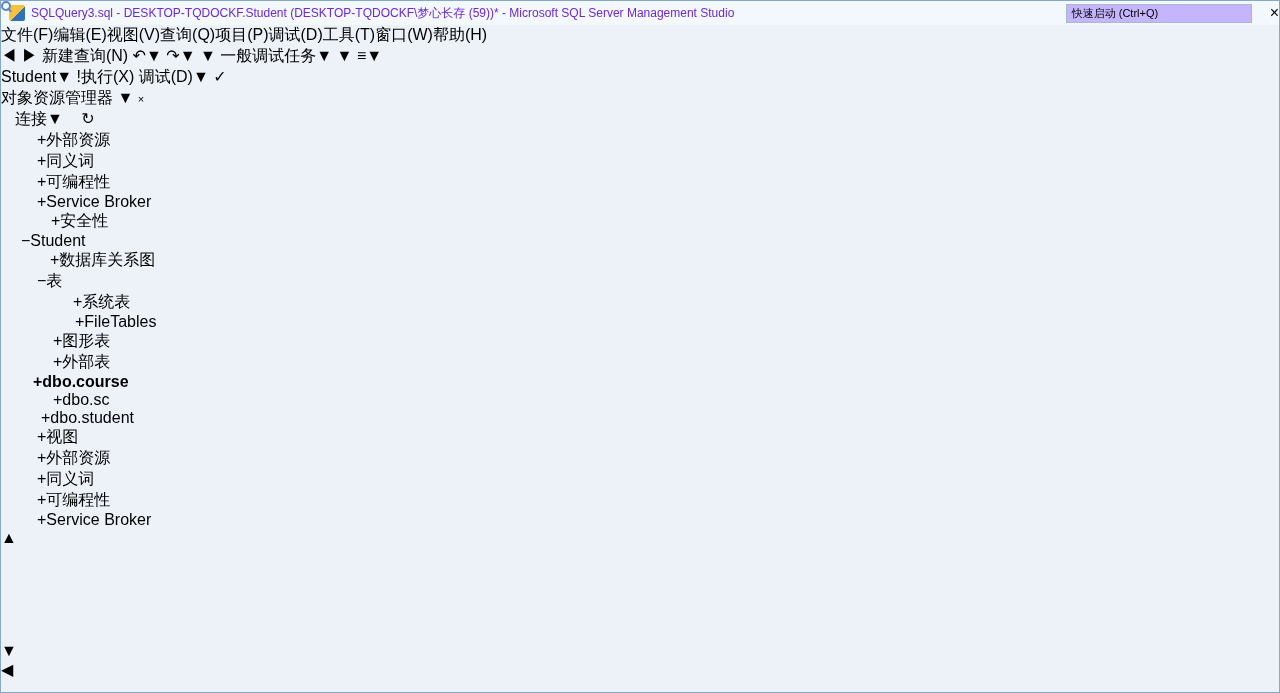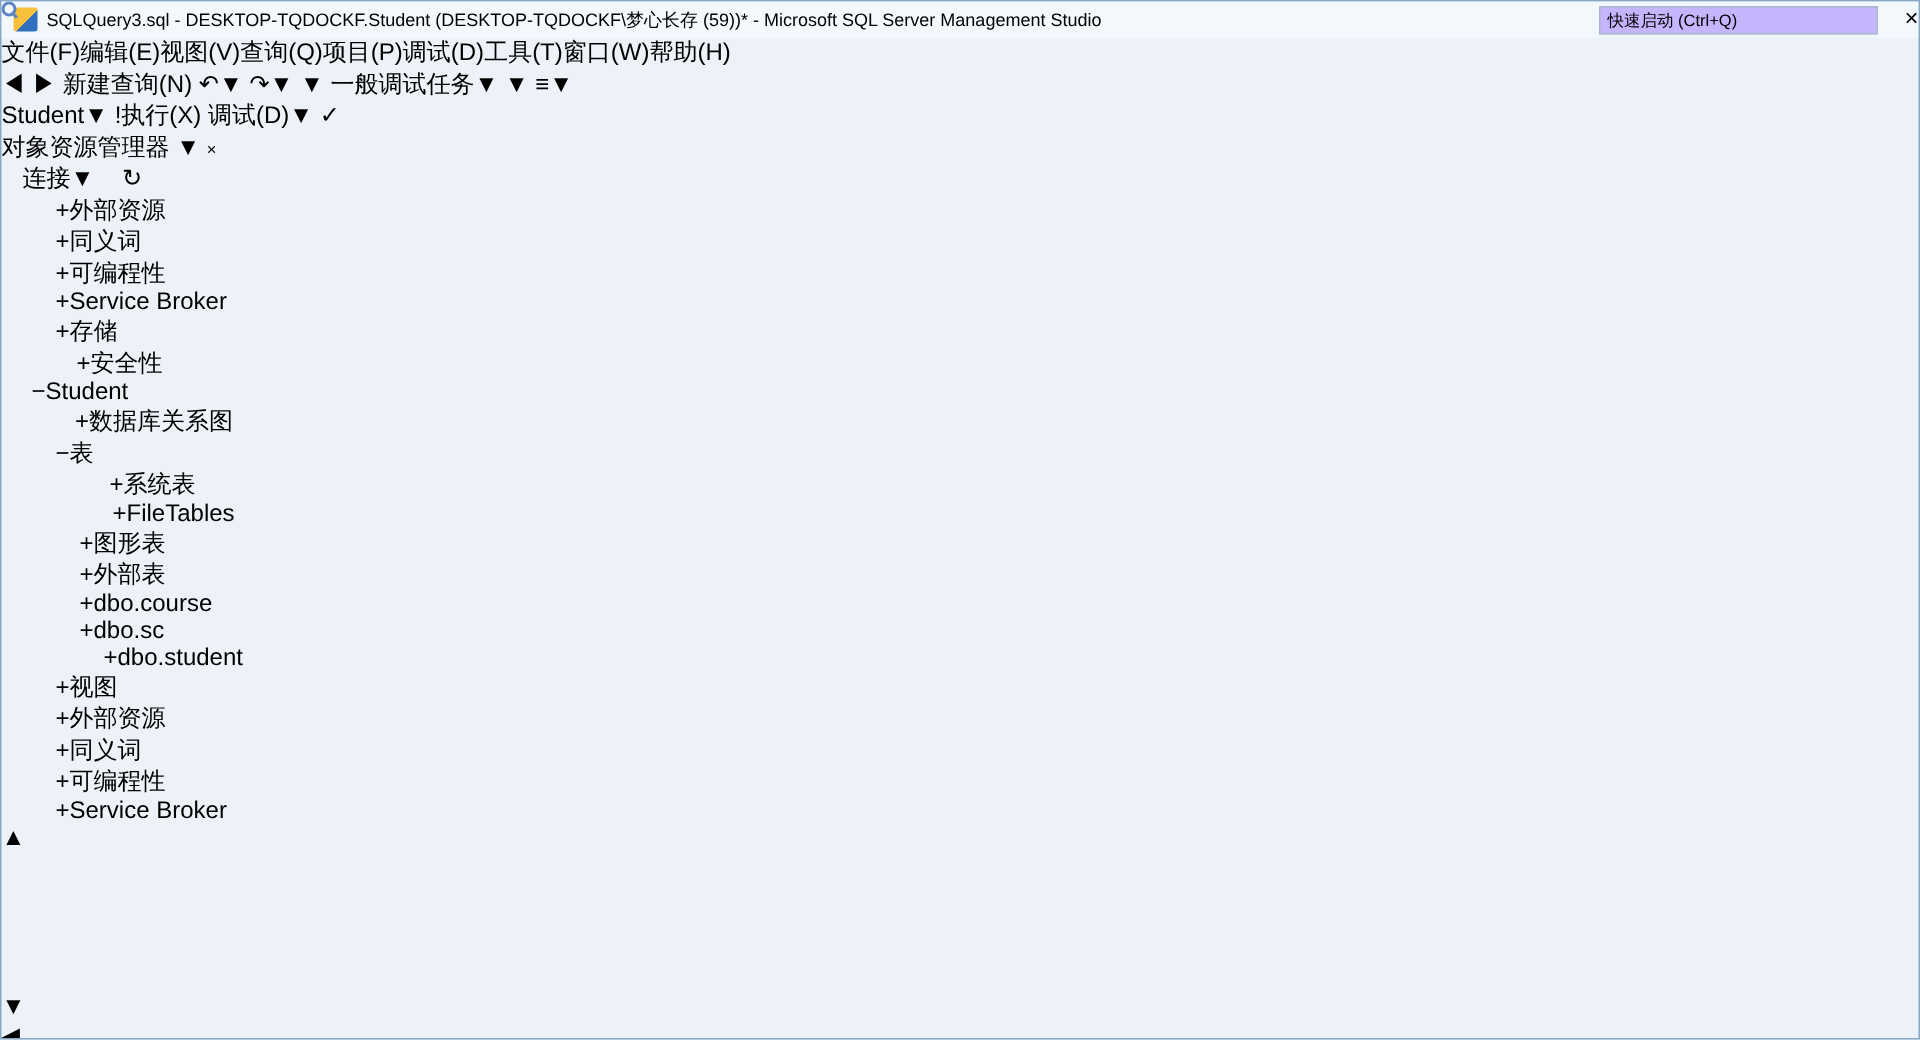--- a/index.html
+++ b/index.html
@@ -2,21 +2,21 @@
 <html><head>
 <meta charset="utf-8">
 <style>
   *{margin:0;padding:0;box-sizing:border-box}
   body{width:1280px;height:693px;overflow:hidden;font-family:"Liberation Sans",sans-serif;background:#dfe6ee}
   #app{width:1280px;height:693px;display:flex;flex-direction:column;border:1px solid #86a7c8;background:#edf2f8;position:relative;overflow:hidden}
 
   
   #titlebar{height:24px;flex:none;display:flex;align-items:center;gap:6px;padding-left:8px;background:#f3f8fc}
   .app-icon{width:16px;height:16px;border-radius:2px;background:linear-gradient(135deg,#f7c13c 0 55%,#2f6fbe 55% 100%);flex:none}
-  #title-text{font-size:12px;color:#000000;white-space:nowrap;overflow:hidden}
+  #title-text{font-size:12px;color:#6d28d9;white-space:nowrap;overflow:hidden}
   #quick-launch{margin-left:auto;width:186px;height:19px;border:1px solid #a9b9ca;background:#c4b5fd;display:flex;align-items:center;justify-content:space-between;padding:0 5px;font-size:11px;color:#70"7a86;color:#707a86;flex:none}
   .ic-find{width:12px;height:12px;position:relative;display:inline-block}
   .ic-find::before{content:"";position:absolute;width:6px;height:6px;border:2px solid #5b86c2;border-radius:50%;left:0;top:0}
   .ic-find::after{content:"";position:absolute;width:5px;height:2px;background:#5b86c2;transform:rotate(45deg);left:6px;top:8px}
   .win-btn{width:30px;height:22px;display:flex;align-items:center;justify-content:center;font-size:13px;color:#222;flex:none}
   .minbar{width:10px;height:2px;background:#222;display:block}
   .restore-box{width:9px;height:9px;border:1px solid #222;background:#fff;position:relative}
   .restore-box::before{content:"";position:absolute;top:-3px;left:2px;width:9px;height:3px;border:1px solid #222;border-bottom:none}
 
   /* ---------- menu + toolbars ---------- */
@@ -243,32 +243,31 @@
         <span class="chip"><i class="ic-stop"></i></span>
         <span class="chip tgly">↻</span>
         <span class="chip"><i class="funnel"></i></span>
       </div>
       <div id="oe-tree">
         <div id="tree-rows">
             <div class="trow" style="padding-left: 36px;"><span class="texp">+</span><span class="ic-folder"></span><span class="tlbl">外部资源</span></div>
             <div class="trow" style="padding-left: 36px;"><span class="texp">+</span><span class="ic-folder"></span><span class="tlbl">同义词</span></div>
             <div class="trow" style="padding-left: 36px;"><span class="texp">+</span><span class="ic-folder"></span><span class="tlbl">可编程性</span></div>
             <div class="trow" style="padding-left: 36px;"><span class="texp">+</span><span class="ic-folder"></span><span class="tlbl">Service Broker</span></div>
-            <div class="trow" style="padding-left: 36px;"><span class="texp">+</span><span class="ic-folder"></span><span class="tlbl">存储</span></div>
             <div class="trow" style="padding-left: 30px; margin-left: 20px;"><span class="texp">+</span><span class="ic-folder"></span><span class="tlbl">安全性</span></div>
             <div class="trow" style="padding-left: 20px;"><span class="texp">−</span><span class="ic-db"></span><span class="tlbl">Student</span></div>
             <div class="trow" style="padding-left: 49px;"><span class="texp">+</span><span class="ic-folder"></span><span class="tlbl">数据库关系图</span></div>
             <div class="trow" style="padding-left: 36px;"><span class="texp">−</span><span class="ic-folder"></span><span class="tlbl">表</span></div>
             <div class="trow" style="padding-left: 72px;"><span class="texp">+</span><span class="ic-folder"></span><span class="tlbl">系统表</span></div>
             <div class="trow" style="padding-left: 74px;"><span class="texp">+</span><span class="ic-folder"></span><span class="tlbl">FileTables</span></div>
             <div class="trow" style="padding-left: 52px;"><span class="texp">+</span><span class="ic-folder"></span><span class="tlbl">图形表</span></div>
             <div class="trow" style="padding-left: 52px;"><span class="texp">+</span><span class="ic-folder"></span><span class="tlbl">外部表</span></div>
-            <div class="trow" style="padding-left: 52px;"><span class="texp">+</span><span class="ic-table"></span><span class="tlbl">dbo.course</span></div>
+            <div class="trow" style="padding-left: 32px; font-weight: bold;"><span class="texp">+</span><span class="ic-table"></span><span class="tlbl">dbo.course</span></div>
             <div class="trow" style="padding-left: 52px;"><span class="texp">+</span><span class="ic-table"></span><span class="tlbl">dbo.sc</span></div>
-            <div class="trow" style="padding-left: 68px;"><span class="texp">+</span><span class="ic-table"></span><span class="tlbl">dbo.student</span></div>
+            <div class="trow" style="padding-left: 40px;"><span class="texp">+</span><span class="ic-table"></span><span class="tlbl">dbo.student</span></div>
             <div class="trow" style="padding-left: 36px;"><span class="texp">+</span><span class="ic-folder"></span><span class="tlbl">视图</span></div>
             <div class="trow" style="padding-left: 36px;"><span class="texp">+</span><span class="ic-folder"></span><span class="tlbl">外部资源</span></div>
             <div class="trow" style="padding-left: 36px;"><span class="texp">+</span><span class="ic-folder"></span><span class="tlbl">同义词</span></div>
             <div class="trow" style="padding-left: 36px;"><span class="texp">+</span><span class="ic-folder"></span><span class="tlbl">可编程性</span></div>
             <div class="trow" style="padding-left: 36px;"><span class="texp">+</span><span class="ic-folder"></span><span class="tlbl">Service Broker</span></div>
           </div>
         <div class="vscroll">
           <span>▲</span>
           <div class="vthumb" style="height:95px"></div>
           <div class="vspacer"></div>

